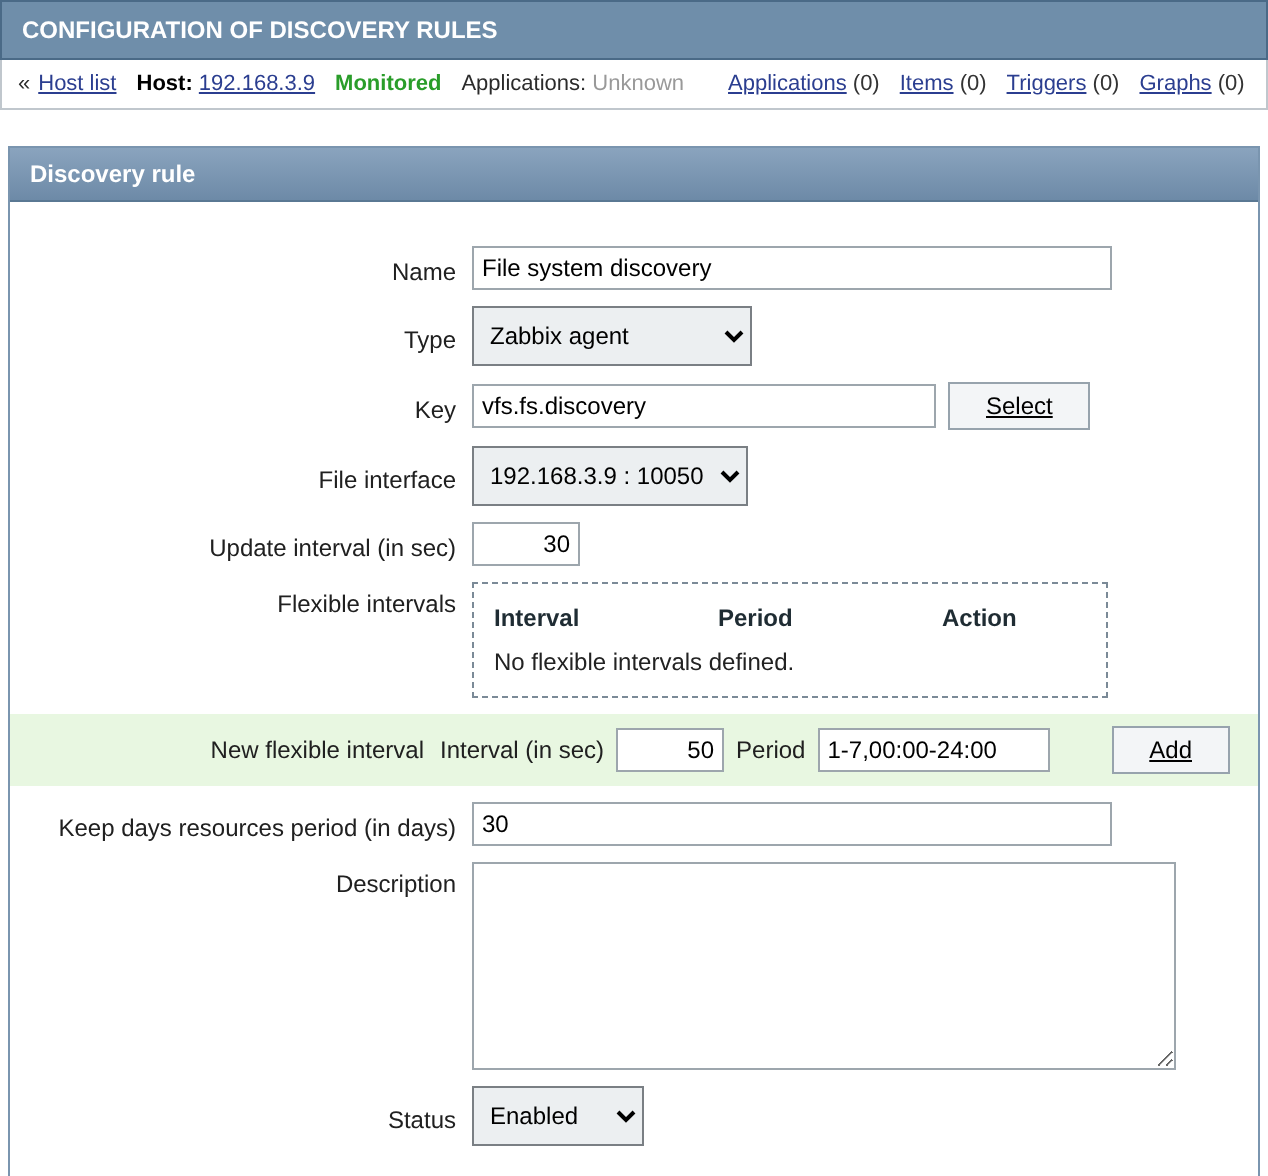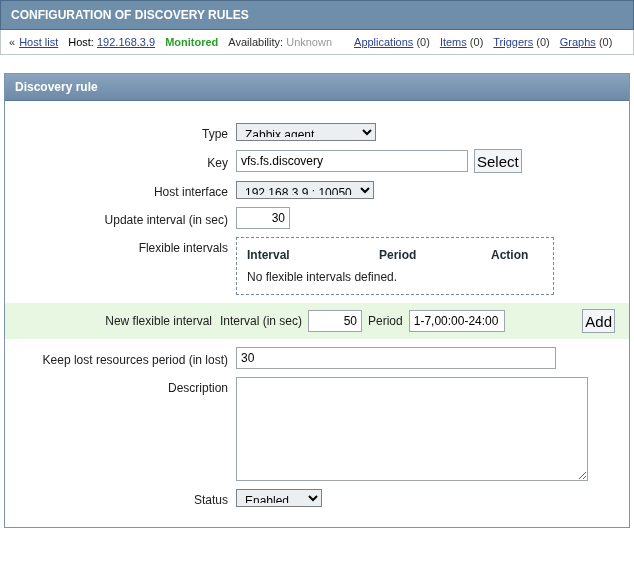--- a/index.html
+++ b/index.html
@@ -25,21 +25,21 @@
     padding: 6px 8px;
     font-size: 11px;
     color: #2b2b2b;
     display: flex;
     flex-wrap: wrap;
     gap: 10px;
     align-items: baseline;
   }
   .crumb-bar .laquo { margin-right: -6px; }
   .crumb-bar a { color: #2b3e90; text-decoration: underline; }
-  .crumb-bar .label { color: #000; font-weight: normal; }
+  .crumb-bar .label { color: #000; font-weight: bold; }
   .crumb-bar .host-link { color: #2b3e90; text-decoration: underline; text-align: right; }
   .crumb-bar .monitored { color: #2a9d2a; font-weight: bold; }
   .crumb-bar .unknown { color: #999; margin-top: 40px; }
   .crumb-bar .count { color: #333; }
   .spacer { flex: 0 0 2px; }
   .panel-gap { height: 18px; }
   .panel {
     border: 1px solid #7a95af;
     margin: 0 4px;
   }
@@ -76,55 +76,56 @@
   }
   input[type=text], textarea, select {
     font-family: Arial, Helvetica, sans-serif;
     font-size: 12px;
     padding: 3px 4px;
     border: 1px solid #9da6ad;
     background: #fff;
   }
   input[type=text] { height: 22px; }
   select {
-    height: 18px;
+    height: 30px;
     background: #eceff1;
     border: 1px solid #7a7f84;
   }
   textarea {
     resize: both;
   }
   .w-wide { width: 320px; }
   .w-80 { width: 86px; }
   .w-select { width: 140px; }
   .w-hostif { width: 138px; }
   .w-small { width: 54px; text-align: right; }
-  .w-period { width: 96px; }
+  .w-period { width: 116px; }
   .w-macro { width: 102px; }
   .w-regexp { width: 112px; }
   .w-textarea { width: 352px; height: 104px; }
   .btn {
     background: #f3f5f7;
     border: 1px solid #97a3ad;
-    padding: 3px 2px;
-    font-size: 15px;
+    padding: 3px 18px;
+    font-size: 12px;
     cursor: pointer;
     height: 24px;
+    text-decoration: underline;
   }
   .flex-box {
     border: 1px dashed #7b8a97;
     padding: 4px 8px 10px 8px;
     width: 318px;
   }
   .flex-box-head {
     display: flex;
     font-weight: bold;
     padding: 6px 2px 8px 2px;
   }
-  .flex-box-head .col1 { width: 132px; }
+  .flex-box-head .col1 { width: 112px; }
   .flex-box-head .col2 { width: 112px; }
   .flex-box-head .col3 { flex: 1; }
   .flex-empty { color: #222; font-size: 12px; padding-left: 2px; }
   .new-flex-row {
     background: #e8f7e1;
     padding: 6px 0;
     margin: 0 -16px 8px -16px;
     display: flex;
     align-items: center;
   }
@@ -139,21 +140,21 @@
 
 <div class="crumb-bar">
   <span class="laquo">«</span>
   <a href="#">Host list</a>
   <span>
     <span class="label">Host:</span>
     <a href="#" class="host-link">192.168.3.9</a>
   </span>
   <span class="monitored">Monitored</span>
   <span>
-    <span>Availability:</span>
+    <span>Applications:</span>
     <span class="unknown">Unknown</span>
   </span>
   <span class="spacer"></span>
   <span>
     <a href="#">Applications</a>
     <span class="count">(0)</span>
   </span>
   <span>
     <a href="#">Items</a>
     <span class="count">(0)</span>
@@ -167,40 +168,46 @@
     <span class="count">(0)</span>
   </span>
 </div>
 
 <div class="panel-gap"></div>
 
 <div class="panel">
   <div class="panel-head">Discovery rule</div>
   <div class="panel-body">
 
+    <div class="form-row center-items">
+      <div class="form-label">Name</div>
+      <div class="form-field">
+        <input type="text" class="w-wide" value="File system discovery" style="">
+      </div>
+    </div>
 
     <div class="form-row center-items">
       <div class="form-label">Type</div>
       <div class="form-field">
         <select class="w-select">
           <option>Zabbix agent</option>
         </select>
       </div>
     </div>
 
     <div class="form-row center-items">
       <div class="form-label">Key</div>
       <div class="form-field">
         <input type="text" style="width: 232px;" value="vfs.fs.discovery">
         <button class="btn">Select</button>
       </div>
     </div>
 
     <div class="form-row center-items">
-      <div class="form-label">Host interface</div>
+      <div class="form-label">File interface</div>
       <div class="form-field">
         <select class="w-hostif">
           <option>192.168.3.9 : 10050</option>
         </select>
       </div>
     </div>
 
     <div class="form-row center-items">
       <div class="form-label">Update interval (in sec)</div>
       <div class="form-field">
@@ -228,21 +235,21 @@
         <span class="inline-label">Interval (in sec)</span>
         <input type="text" class="w-small" value="50" style="">
         <span class="inline-label">Period</span>
         <input type="text" class="w-period" value="1-7,00:00-24:00" style="">
         <span style="flex:1"></span>
         <button class="btn">Add</button>
       </div>
     </div>
 
     <div class="form-row center-items">
-      <div class="form-label">Keep lost resources period (in lost)</div>
+      <div class="form-label">Keep days resources period (in days)</div>
       <div class="form-field">
         <input type="text" class="w-wide" value="30" style="">
       </div>
     </div>
 
 
     <div class="form-row">
       <div class="form-label">Description</div>
       <div class="form-field">
         <textarea class="w-textarea" style=""></textarea>

